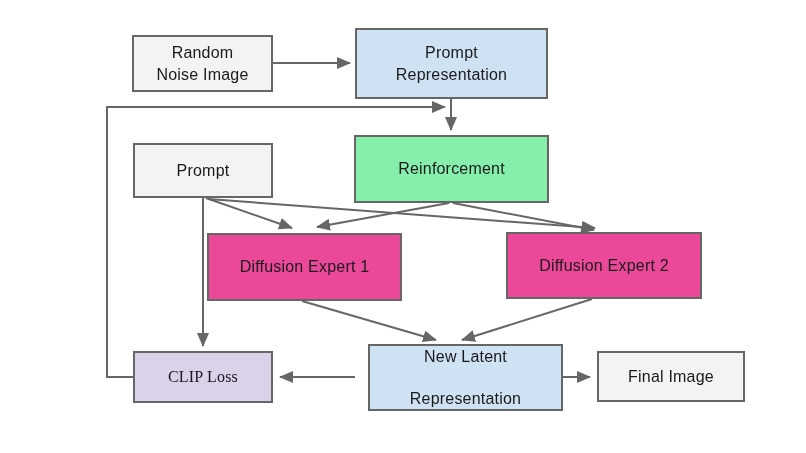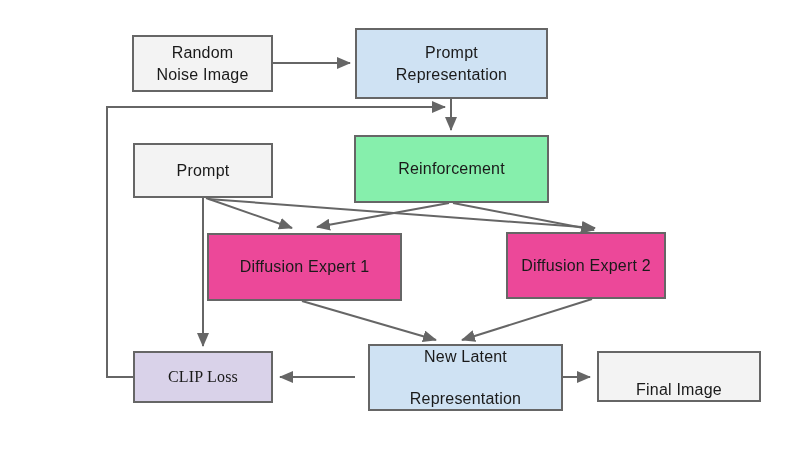--- a/index.html
+++ b/index.html
@@ -39,24 +39,24 @@
   .fill-blue   { background: #cfe2f3; }
   .fill-green  { background: #86efac; }
   .fill-pink   { background: #ec4899; }
   .fill-purple { background: #d9d2e9; }
 
   #node-random-noise { left: 132px; top: 35px;  width: 141px; height: 57px; }
   #node-latent       { left: 355px; top: 28px;  width: 193px; height: 71px; }
   #node-prompt       { left: 133px; top: 143px; width: 140px; height: 55px; }
   #node-rl-agent     { left: 354px; top: 135px; width: 195px; height: 68px; }
   #node-expert1      { left: 207px; top: 233px; width: 195px; height: 68px; }
-  #node-expert2      { left: 506px; top: 232px; width: 160px; height: 67px; }
+  #node-expert2      { left: 506px; top: 232px; width: 196px; height: 67px; }
   #node-clip-loss    { left: 133px; top: 351px; width: 140px; height: 52px; font-family: Liberation Serif, serif; }
   #node-new-latent   { left: 368px; top: 344px; width: 195px; height: 67px; gap: 20px; }
-  #node-final-image  { left: 597px; top: 351px; width: 164px; height: 51px; justify-content: flex-end; }
+  #node-final-image  { left: 597px; top: 351px; width: 148px; height: 51px; }
 
   .node span { display: block; }
 </style>
 </head>
 <body>
 
 <div id="canvas">
 
   <svg id="edge-layer" viewBox="0 0 806 453" xmlns="http://www.w3.org/2000/svg">
     <defs>

